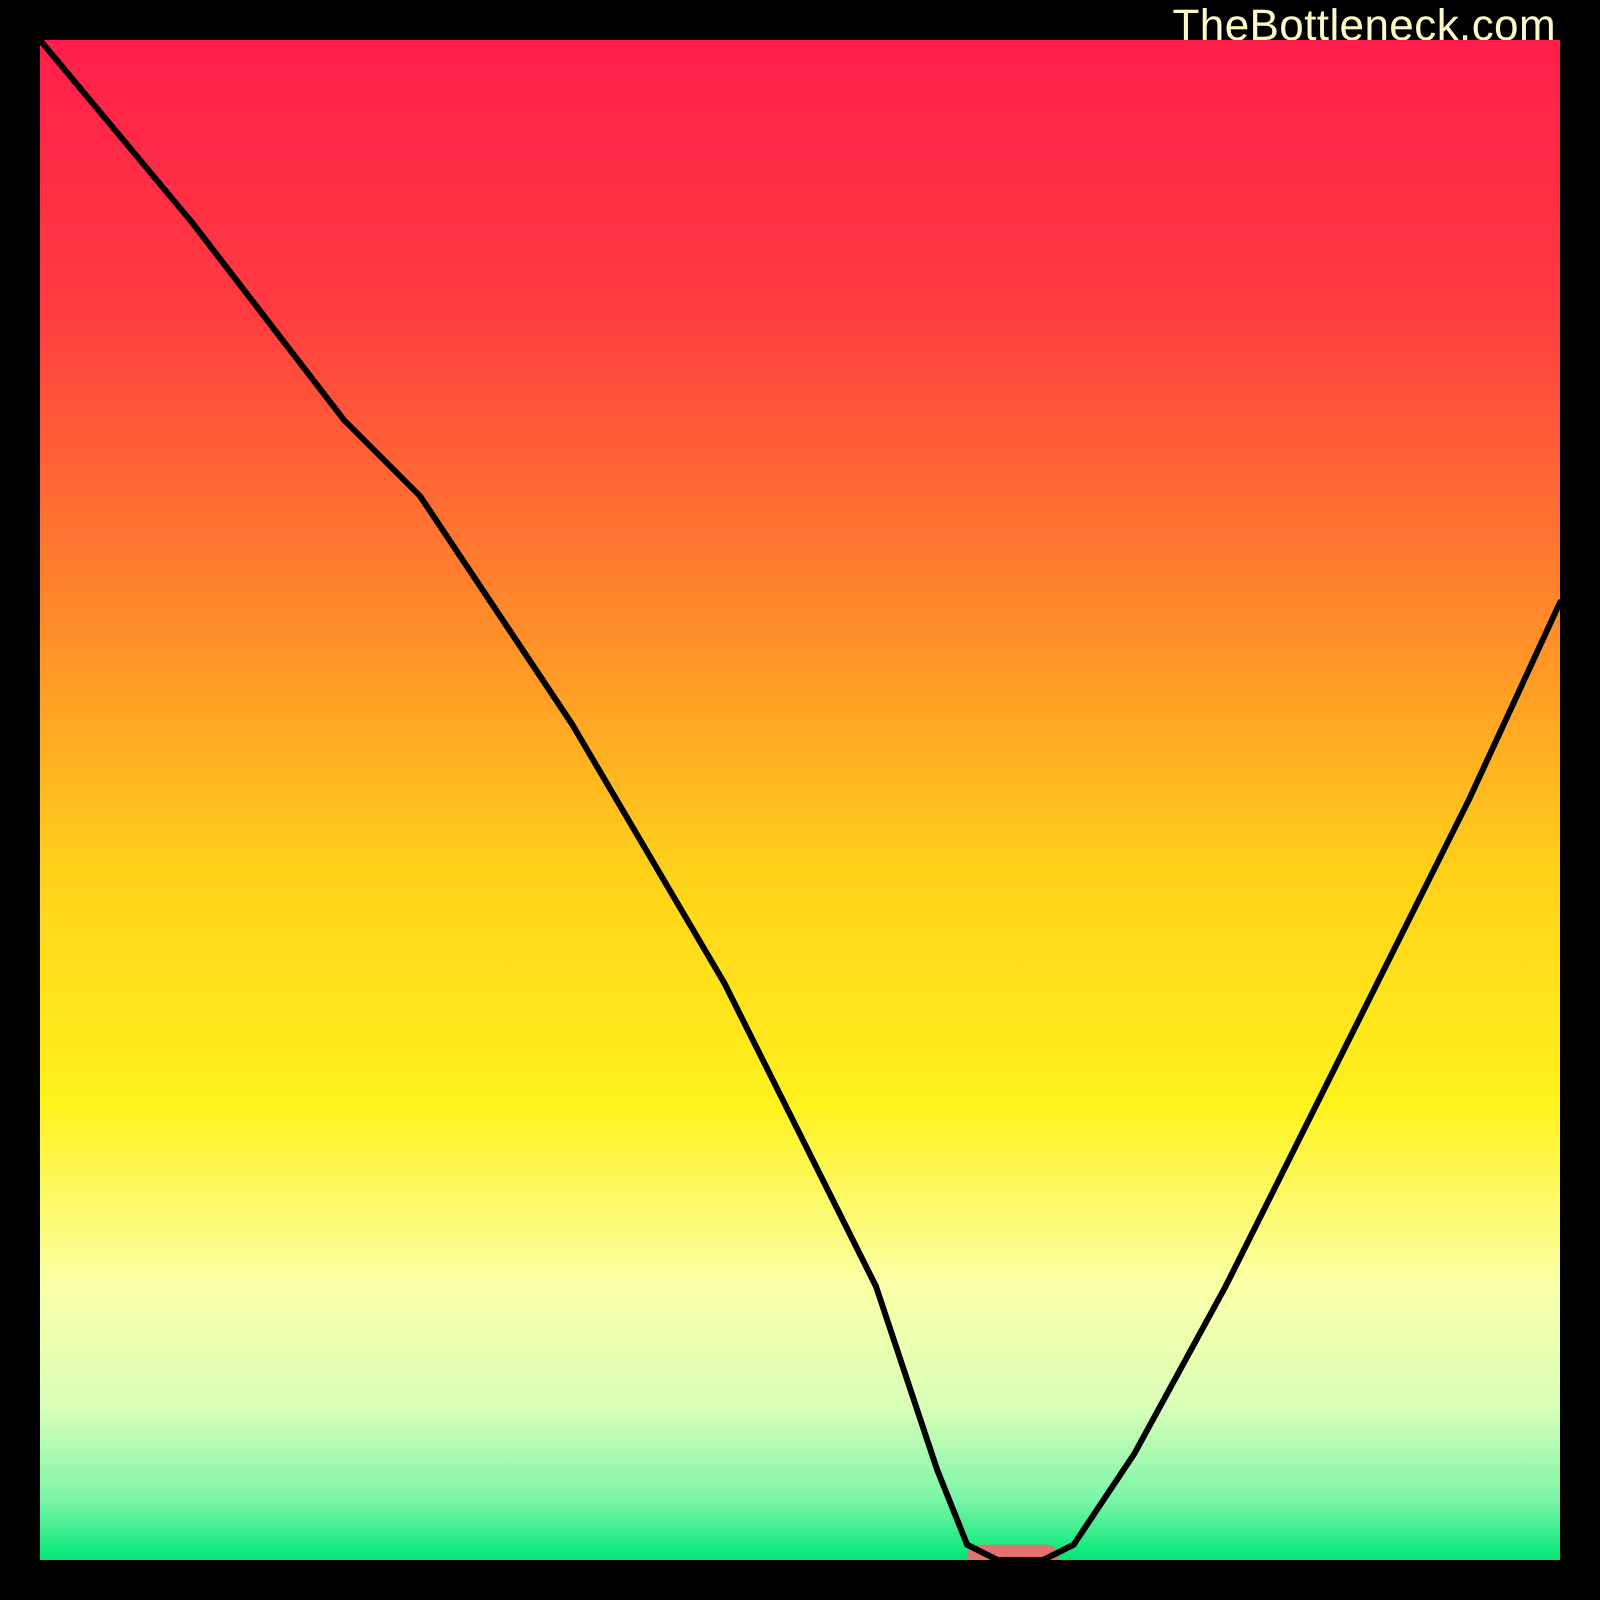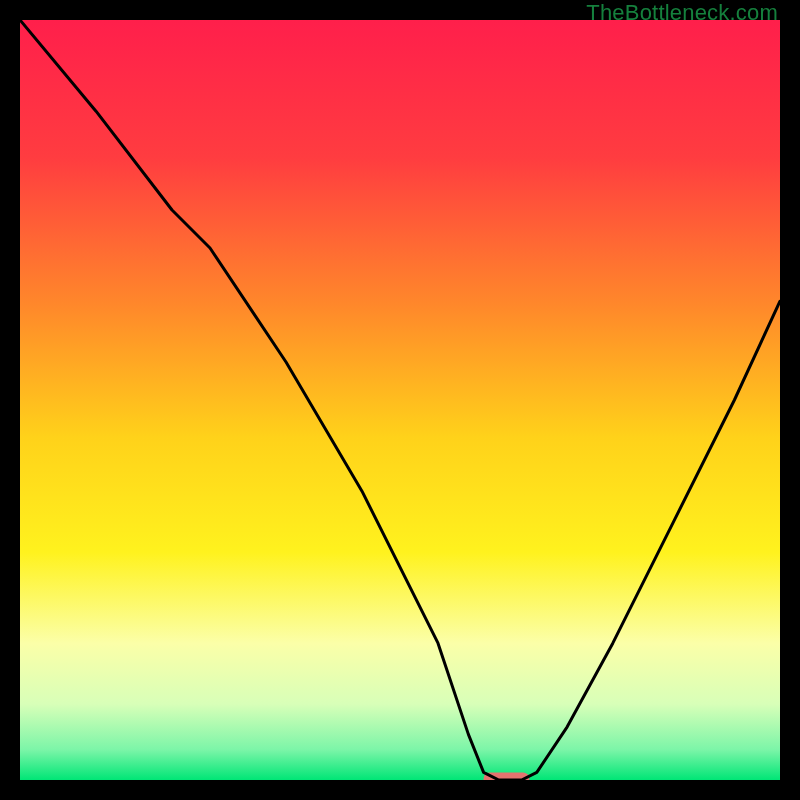--- a/index.html
+++ b/index.html
@@ -20,21 +20,21 @@
     position: absolute;
     left: 20px;
     top: 20px;
     width: 760px;
     height: 760px;
   }
   .watermark {
     position: absolute;
     top: 0;
     right: 22px;
-    color: #15803d;
+    color: #fef9c3;
     font-size: 22px;
     font-weight: 500;
     letter-spacing: 0.2px;
     user-select: none;
   }
   svg { display: block; }
 </style>
 </head>
 <body>
 

